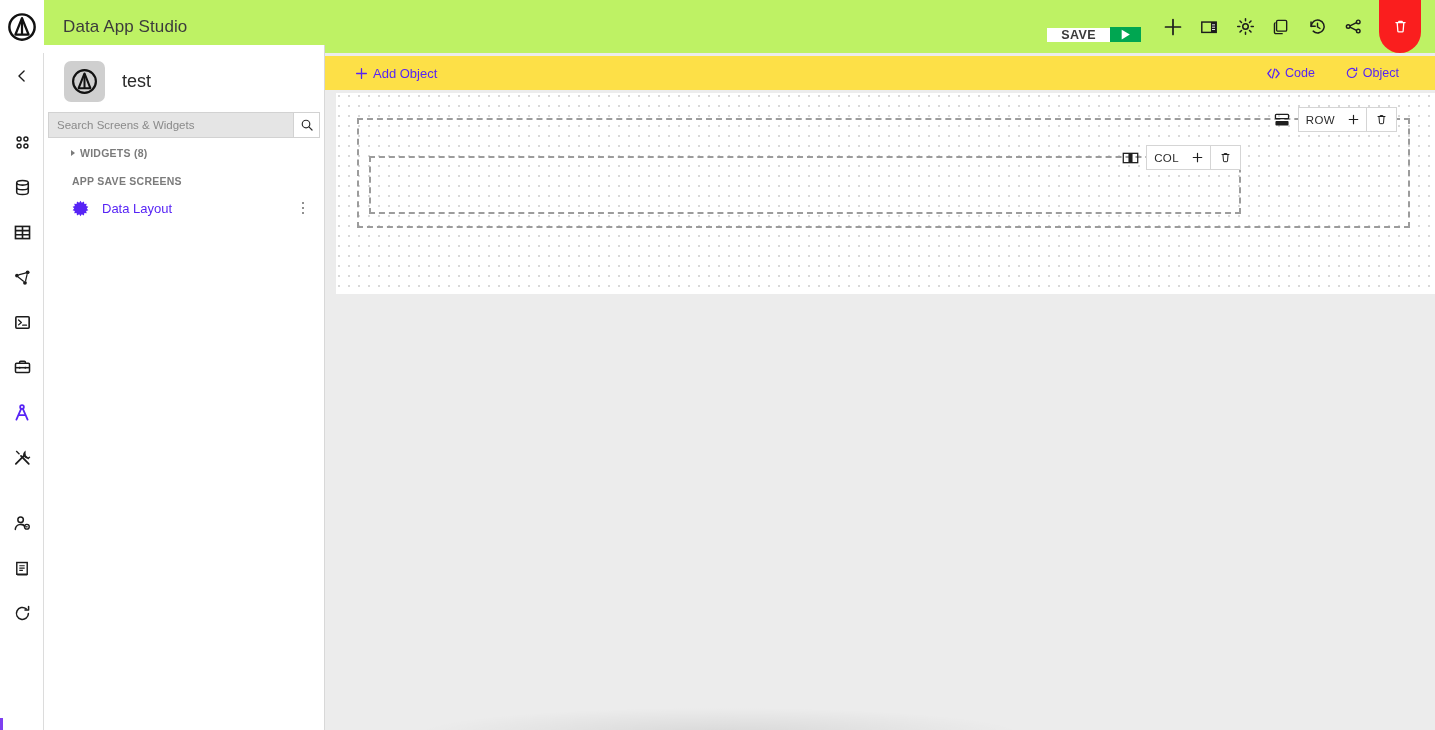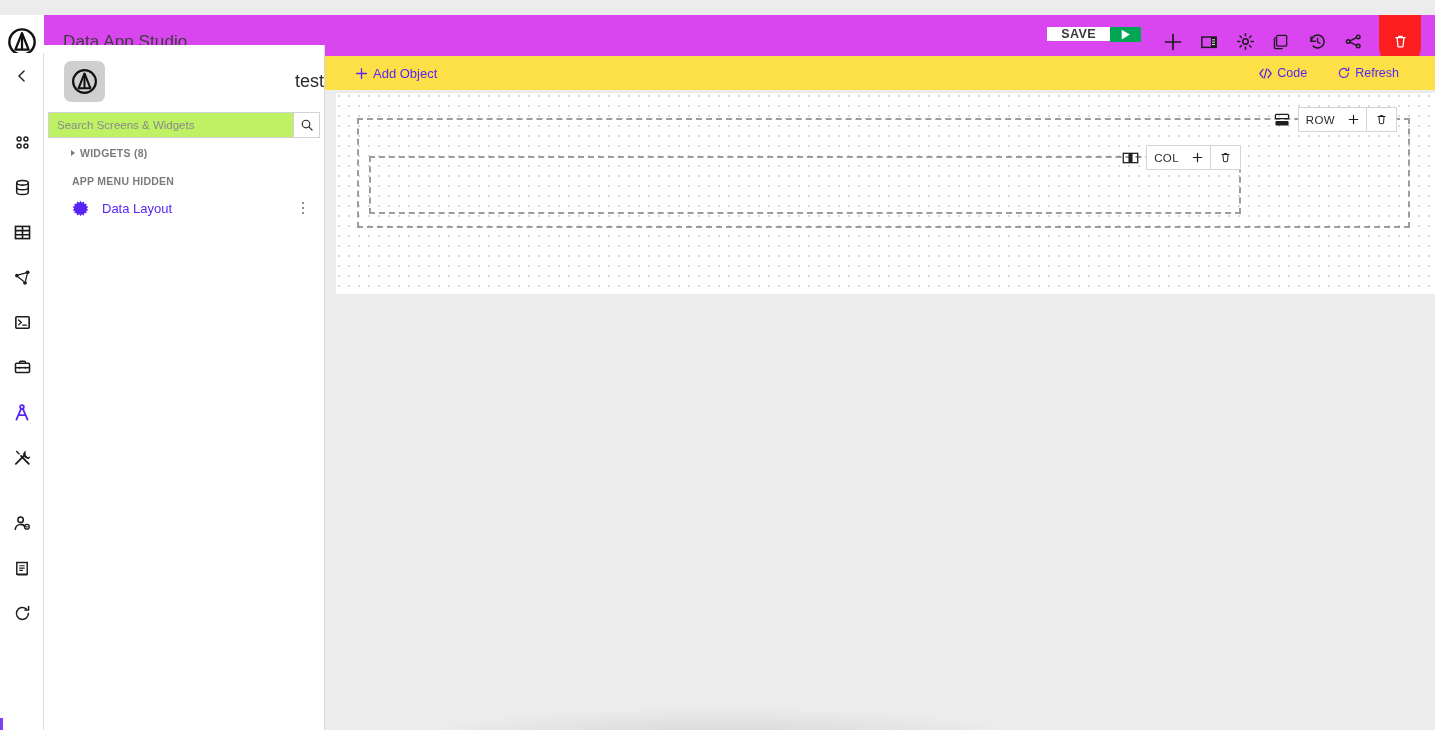--- a/index.html
+++ b/index.html
@@ -8,23 +8,23 @@
     width: 1435px; height: 730px;
     overflow: hidden;
     font-family: "Liberation Sans", sans-serif;
     background: #ececec;
   }
 
   #app { position: relative; width: 1435px; height: 730px; }
 
   
   .header {
-    position: absolute; top: 15px; left: 0;
+    position: absolute; top: 0; left: 0;
     width: 1435px; height: 53px;
-    background: #d946ef;
+    background: #bef264;
     display: flex; align-items: center;
   }
   .header-logo-box {
     width: 44px; height: 53px;
     background: #ffffff;
     display: flex; align-items: center; justify-content: center;
   }
   .brand-mark { display: block; }
   .header-title {
     margin-left: 19px;
@@ -32,21 +32,21 @@
     color: #3c3c3c;
     letter-spacing: .1px;
     white-space: nowrap;
   }
   .header-tools {
     margin-left: auto;
     display: flex; align-items: center;
     height: 53px;
   }
   .save-group {
-    display: flex; align-items: flex-start;
+    display: flex; align-items: flex-end;
     height: 30px; margin-right: 14px; padding-left: 8px;
   }
   .save-btn {
     background: #ffffff;
     border: none;
     padding: 0 14px;
     font-family: "Liberation Sans", sans-serif;
     font-size: 12.5px;
     font-weight: 600;
     letter-spacing: .4px;
@@ -105,21 +105,20 @@
   
   .panel {
     position: absolute; top: 45px; left: 44px;
     width: 281px; height: 685px;
     background: #ffffff;
     border-right: 1px solid #d8d8d8;
   }
   .panel-app {
     display: flex; align-items: center;
     padding: 16px 0 10px 20px;
-    justify-content: space-between;
   }
   .app-icon {
     width: 41px; height: 41px;
     background: #cfcfcf;
     border-radius: 7px;
     display: flex; align-items: center; justify-content: center;
     flex: 0 0 auto;
   }
   .app-name {
     margin-left: 17px;
@@ -133,21 +132,21 @@
   }
   .search-input {
     flex: 1 1 auto;
     height: 26px;
     border: 1px solid #d2d2d2;
     border-right: none;
     padding: 0 8px;
     font-family: "Liberation Sans", sans-serif;
     font-size: 11.5px;
     color: #3a3a3a;
-    background: #bef264;
+    background: #e5e5e5;
     outline: none;
   }
   .search-input::placeholder { color: #8a8a8a; }
   .search-go {
     width: 27px; height: 26px;
     border: 1px solid #d2d2d2;
     background: #ffffff;
     display: flex; align-items: center; justify-content: center;
     cursor: pointer;
     color: #2b2b2b;
@@ -496,21 +495,21 @@
           <path d="M12.7 12.7 L17.2 17.2" stroke="#2b2b2b" stroke-width="1.7" stroke-linecap="round"></path>
         </svg>
       </div>
     </div>
 
     <div class="section-toggle">
       <span class="caret"></span>
       <span>WIDGETS (8)</span>
     </div>
 
-    <div class="section-label">APP MENU HIDDEN</div>
+    <div class="section-label">APP SAVE SCREENS</div>
 
     <div class="screen-row">
       <span class="screen-icon">
         <svg width="17" height="17" viewBox="0 0 24 24">
           <path d="M12 1 L14 4.1 L17.3 2.4 L18 6 L21.6 5.8 L20.6 9.3 L24 10.4 L21.6 13 L24 15.6 L20.6 16.7 L21.6 20.2 L18 20 L17.3 23.6 L14 21.9 L12 25 L10 21.9 L6.7 23.6 L6 20 L2.4 20.2 L3.4 16.7 L0 15.6 L2.4 13 L0 10.4 L3.4 9.3 L2.4 5.8 L6 6 L6.7 2.4 L10 4.1 Z" fill="#5724f5" transform="scale(0.92) translate(1,0)"></path>
         </svg>
       </span>
       <span class="screen-name">Data Layout</span>
       <span class="kebab">
           <i></i>
@@ -543,21 +542,21 @@
         <span>Code</span>
       </div>
 
       <div class="tb-link">
         <span class="ti">
           <svg width="14" height="14" viewBox="0 0 18 18">
             <path d="M14.6 9 a5.8 5.8 0 1 1 -2.1 -4.5" fill="none" stroke="#5724f5" stroke-width="1.5" stroke-linecap="round"></path>
             <path d="M15 2.2 v3.6 h-3.6" fill="none" stroke="#5724f5" stroke-width="1.5" stroke-linecap="round" stroke-linejoin="round"></path>
           </svg>
         </span>
-        <span>Refresh</span>
+        <span>Object</span>
       </div>
     </div>
   </div>
 
   <div class="canvas">
 
     <div class="row-box">
 
       <div class="ctl-group row-ctl">
         <span class="ctl-glyph">

